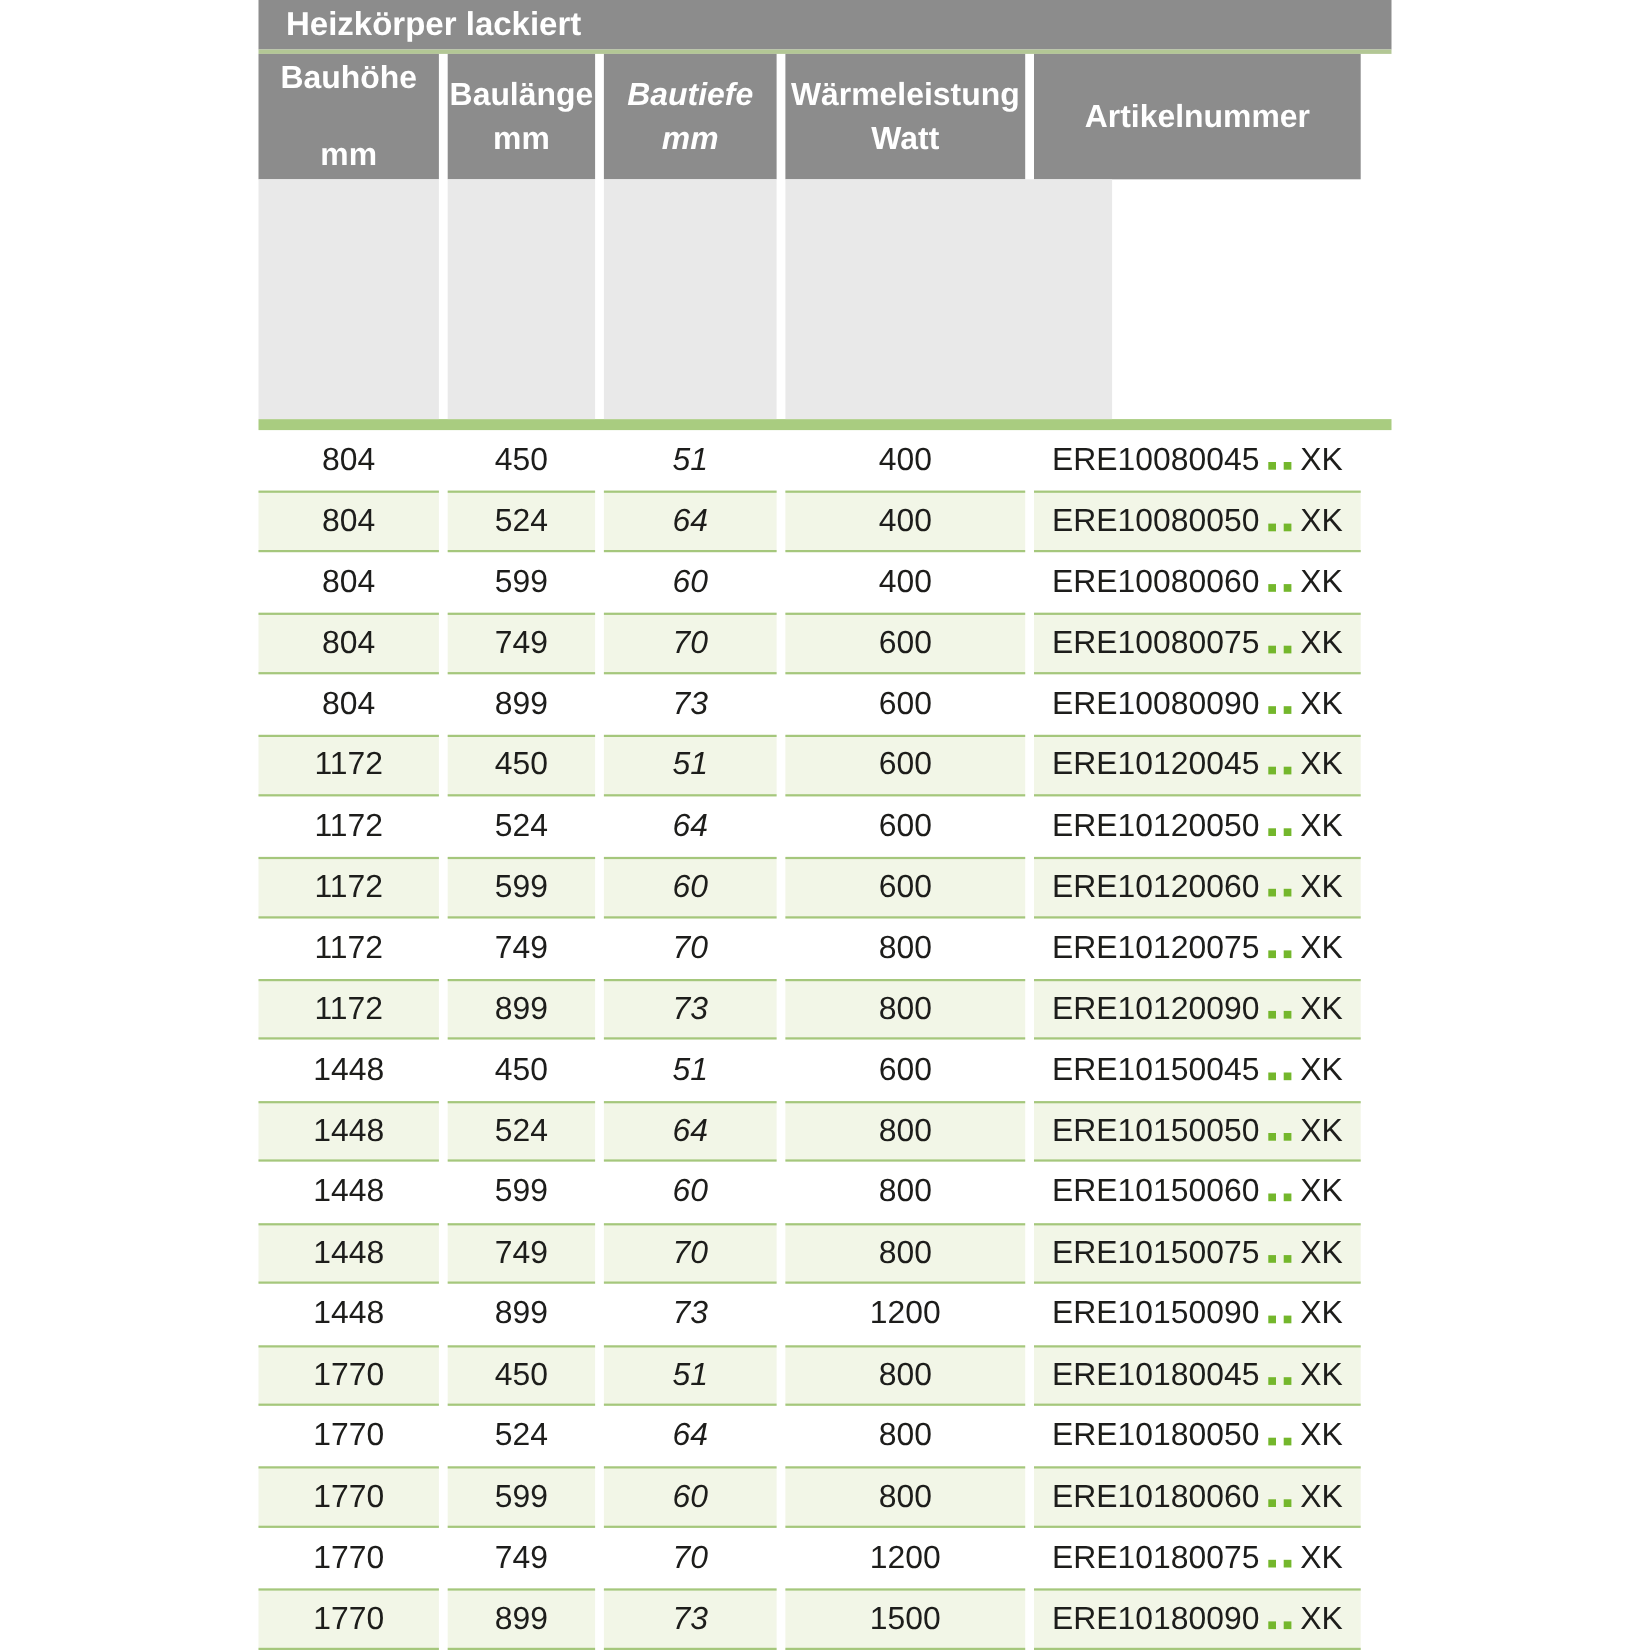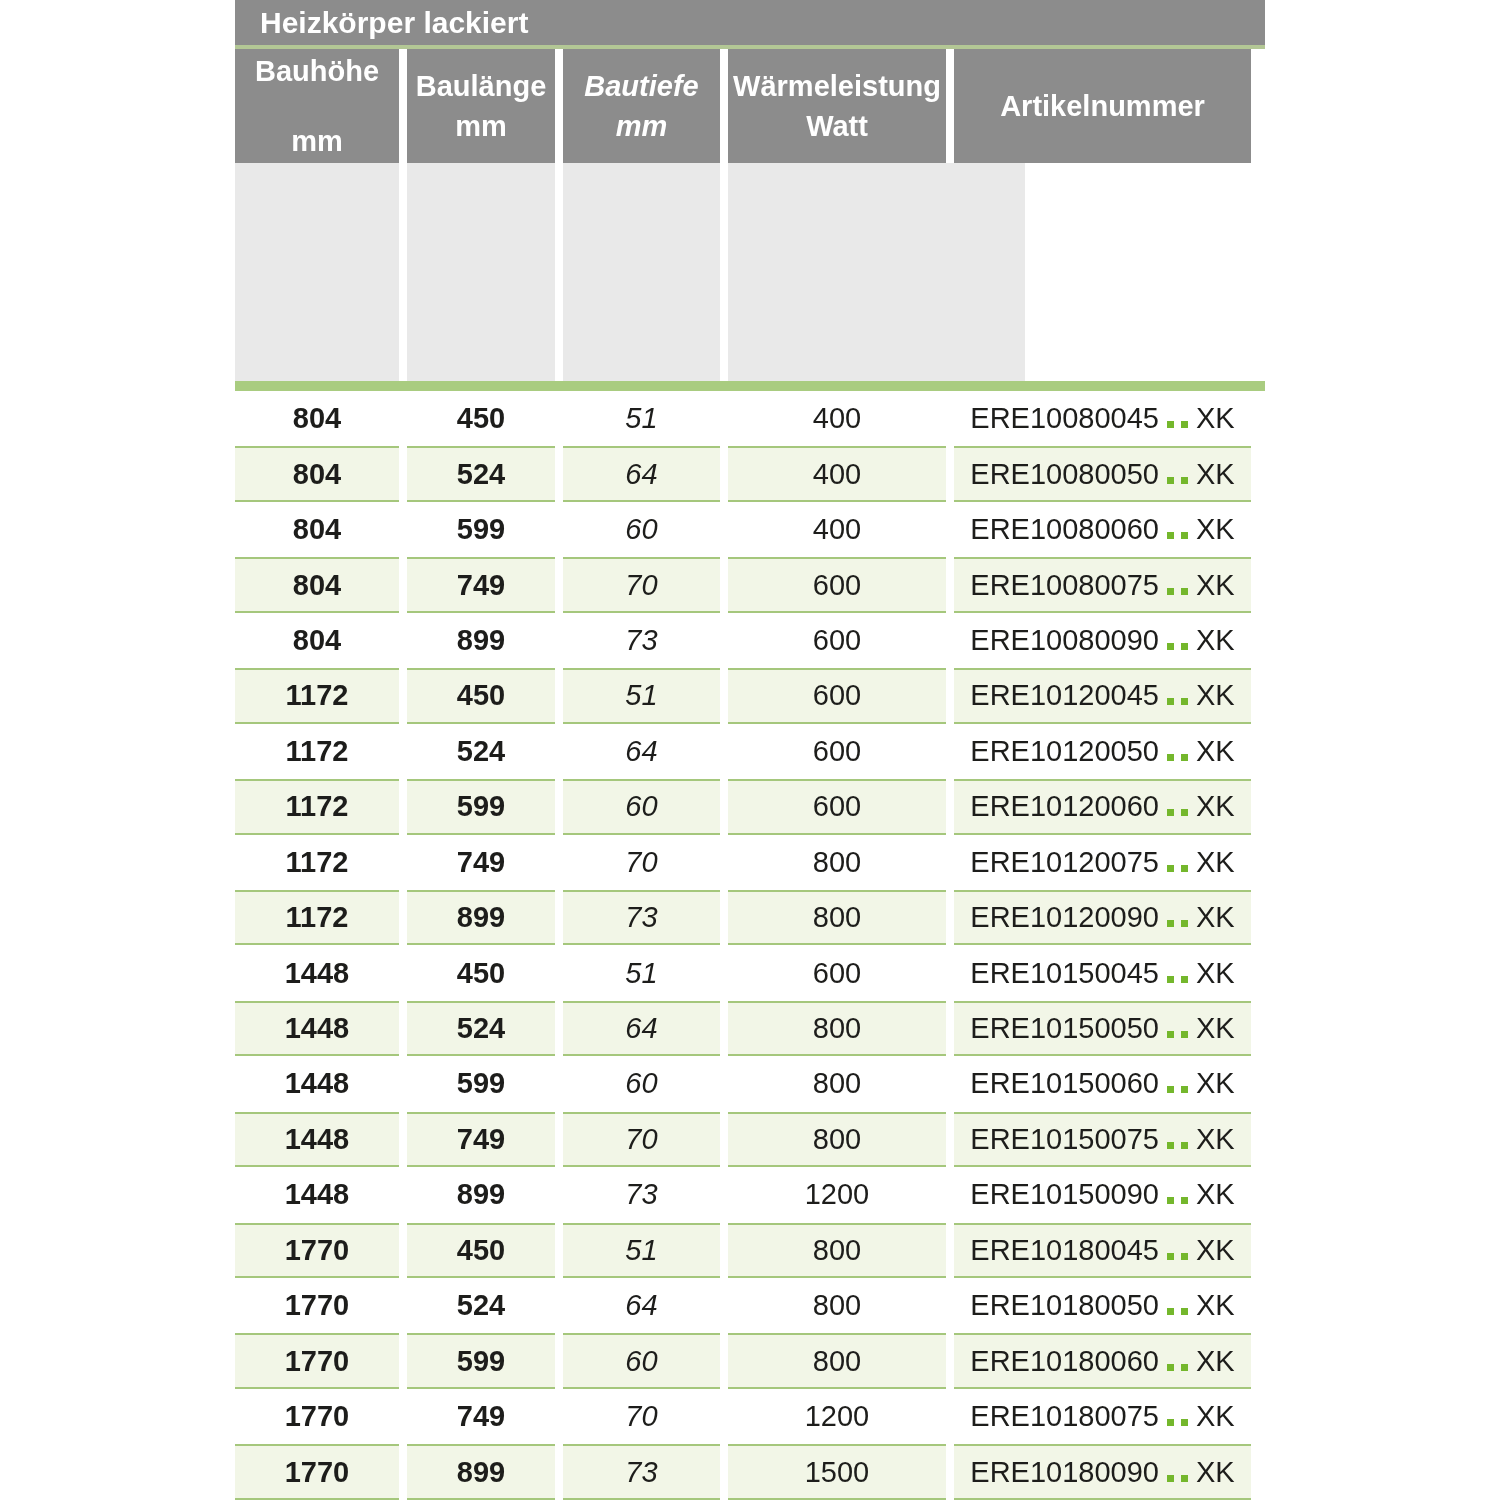--- a/index.html
+++ b/index.html
@@ -49,21 +49,21 @@
     gap:8px;
   }
   .cell{
     box-sizing:border-box;
     display:flex;
     align-items:center;
     justify-content:center;
     text-align:center;
   }
   .col0{width:164px;gap:30px;}
-  .col1{width:148px;}
+  .col1{width:134px;}
   .col2{width:157px;font-style:italic;}
   .col3{width:218px;}
   .col4{width:297px;}
   
   .header-row{height:114px;}
   .hcell{
     background:var(--header-gray);
     color:#ffffff;
     font-weight:bold;
     font-size:29px;
@@ -85,21 +85,21 @@
   .data-row{height:55.45px;}
   .dcell{
     font-size:29px;
     background:transparent;
   }
   .data-row.tinted .dcell{
     background:var(--row-green);
     border-top:2px solid var(--row-border-green);
     border-bottom:2px solid var(--row-border-green);
   }
-  .dcell.strong{font-weight:bold;}
+  .dcell.strong{font-weight:normal;}
   .dots{
     display:inline-block;
     margin:0 8px;
     white-space:nowrap;
   }
   .dot{
     display:inline-block;
     width:7px;height:7px;
     background:var(--accent-green);
   }

